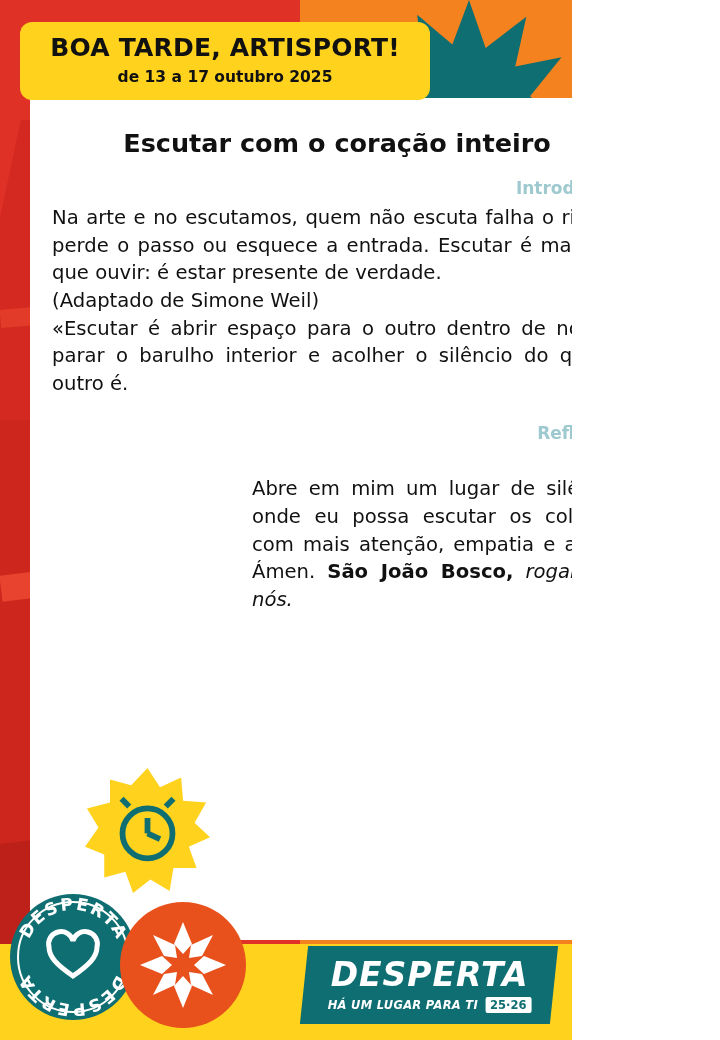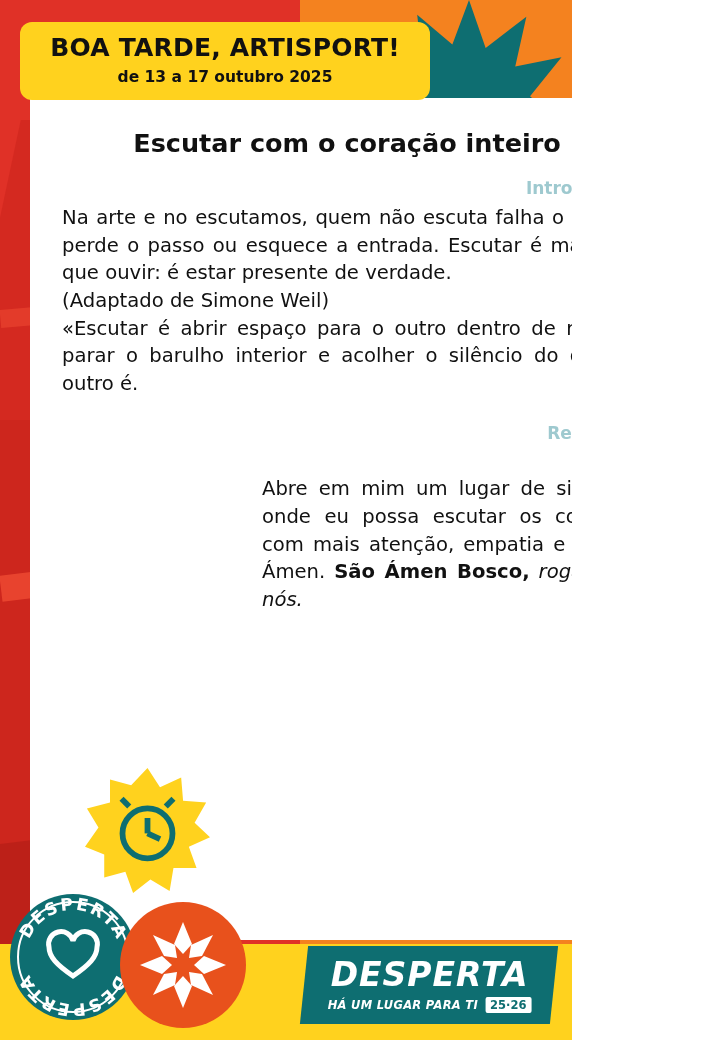--- a/index.html
+++ b/index.html
@@ -167,21 +167,21 @@
   .banner-sub {
     font-size: 15.5px;
     font-weight: bold;
     color: #111111;
     margin-top: 6px;
   }
 
   
   .content {
     position: absolute;
-    left: 62px;
+    left: 52px;
     top: 128px;
     width: 600px;
   }
   .doc-title {
     font-size: 25.5px;
     font-weight: bold;
     color: #111111;
     text-align: center;
     margin: 0 0 20px 0;
     padding-right: 30px;
@@ -323,21 +323,21 @@
       <p>(Adaptado de Simone Weil)</p>
       <p>«Escutar é abrir espaço para o outro dentro de nós. É parar o barulho interior e acolher o silêncio do que o outro é.</p>
     </div>
 
     <div class="gap-block"></div>
 
     <div class="section-label">Reflexão</div>
 
     <div class="gap-block"></div>
 
-    <div class="prayer"><span>Abre em mim um lugar de silêncio onde eu possa escutar os colegas com mais atenção, empatia e amor. Ámen. </span><b>São Ámen Bosco,</b><i> rogai por nós.</i></div>
+    <div class="prayer"><span>Abre em mim um lugar de silêncio onde eu possa escutar os colegas com mais atenção, empatia e amor. Ámen. </span><b>São João Bosco,</b><i> rogai por nós.</i></div>
   </div>
 
   <div class="sun-badge">
     <svg viewBox="0 0 130 130" width="125" height="125">
       <polygon fill="#ffd21e" points="65,0 78,20 100,10 102,34 126,36 114,57 130,72 108,82 116,104 92,104 88,128 68,116 50,130 42,108 20,114 20,90 0,82 14,62 2,42 26,36 26,12 48,18"></polygon>
       <g fill="none" stroke="#0e6e71" stroke-width="6">
         <circle cx="65" cy="68" r="26"></circle>
         <line x1="65" y1="68" x2="65" y2="52"></line>
         <line x1="65" y1="68" x2="78" y2="74"></line>
         <line x1="46" y1="40" x2="38" y2="32"></line>

